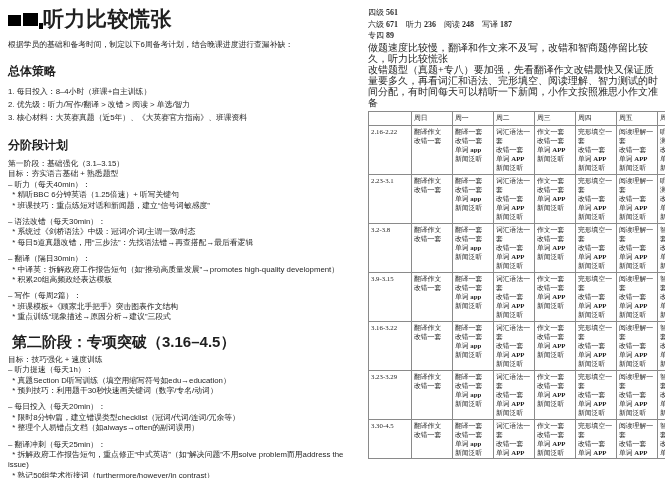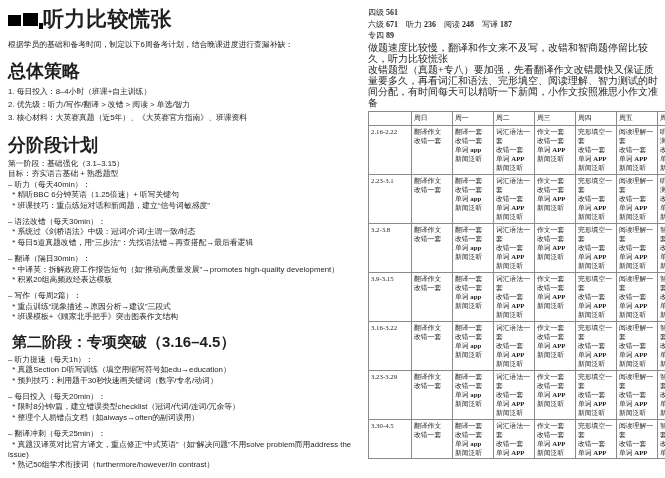--- a/index.html
+++ b/index.html
@@ -9,21 +9,21 @@
   .right-col{position:absolute;left:368px;top:7px;width:292px;
              font-family:"Liberation Serif","DejaVu Serif",serif;}
 
   .doc-title{font-size:21px;font-weight:bold;margin:0 0 7px 0;letter-spacing:0.5px;line-height:26px;}
   .redact{display:inline-block;background:#000;vertical-align:baseline;}
   .redact.r1{width:13px;height:11px;}
   .redact.r2{width:15px;height:13px;margin-left:2px;}
   .redact.r3{width:4px;height:6px;margin-left:1px;transform:translateY(3px);}
 
   .intro{font-size:7.8px;line-height:11px;margin:0 0 0 0;}
-  .h2{font-size:18px;font-weight:bold;margin:13px 0 6px 0;line-height:16px;}
+  .h2{font-size:12px;font-weight:bold;margin:13px 0 6px 0;line-height:16px;}
   .h2.stage2-h{font-size:15px;margin:9px 0 4px 4px;line-height:19px;}
   .strategy-item{font-size:7.8px;line-height:13px;}
   .stage-line{font-size:7.8px;line-height:10.4px;white-space:pre-wrap;}
   .stage-gap{height:6px;}
 
   .score-line{font-size:8px;line-height:11.5px;}
   .score-line b{font-weight:bold;}
   .note{font-size:10px;line-height:11px;}
   table.schedule{border-collapse:collapse;table-layout:fixed;width:290px;margin-top:3px;}
   table.schedule th,table.schedule td{border:1px solid #8a8a8a;font-size:6.8px;line-height:9.2px;
@@ -58,36 +58,37 @@
       <div class="stage-gap"></div>
       <div class="stage-line">– 语法改错（每天30min）：</div>
       <div class="stage-line">  * 系统过《剑桥语法》中级：冠词/介词/主谓一致/时态</div>
       <div class="stage-line">  * 每日5道真题改错，用“三步法”：先找语法错→再查搭配→最后看逻辑</div>
       <div class="stage-gap"></div>
       <div class="stage-line">– 翻译（隔日30min）：</div>
       <div class="stage-line">  * 中译英：拆解政府工作报告短句（如“推动高质量发展”→promotes high-quality development）</div>
       <div class="stage-line">  * 积累20组高频政经表达模板</div>
       <div class="stage-gap"></div>
       <div class="stage-line">– 写作（每周2篇）：</div>
+      <div class="stage-line">  * 班课模板+《顾家北手把手》突击图表作文结构</div>
       <div class="stage-line">  * 重点训练“现象描述→原因分析→建议”三段式</div>
-      <div class="stage-line">  * 班课模板+《顾家北手把手》突击图表作文结构</div>
     </div>
 
   <div class="h2 stage2-h">第二阶段：专项突破（3.16–4.5）</div>
   <div id="stage2-lines">
+      <div class="stage-line">目标：技巧强化 + 速度训练</div>
       <div class="stage-line">– 听力提速（每天1h）：</div>
       <div class="stage-line">  * 真题Section D听写训练（填空用缩写符号如edu→education）</div>
       <div class="stage-line">  * 预判技巧：利用题干30秒快速画关键词（数字/专名/动词）</div>
       <div class="stage-gap"></div>
       <div class="stage-line">– 每日投入（每天20min）：</div>
       <div class="stage-line">  * 限时8分钟/篇，建立错误类型checklist（冠词/代词/连词/冗余等）</div>
       <div class="stage-line">  * 整理个人易错点文档（如always→often的副词误用）</div>
       <div class="stage-gap"></div>
       <div class="stage-line">– 翻译冲刺（每天25min）：</div>
-      <div class="stage-line">  * 真题汉译英对比官方译文，重点修正“中式英语”（如“解决问题”不用solve problem而用address the issue)</div>
+      <div class="stage-line">  * 拆解政府工作报告短句，重点修正“中式英语”（如“解决问题”不用solve problem而用address the issue)</div>
       <div class="stage-line">  * 熟记50组学术衔接词（furthermore/however/in contrast）</div>
     </div>
 </div>
 
 <div class="right-col">
   <div id="score-lines">
       <div class="score-line">四级 <b>561</b></div>
       <div class="score-line">六级 <b>671</b>　听力 <b>236</b>　阅读 <b>248</b>　写译 <b>187</b></div>
       <div class="score-line">专四 <b>89</b></div>
     </div>

